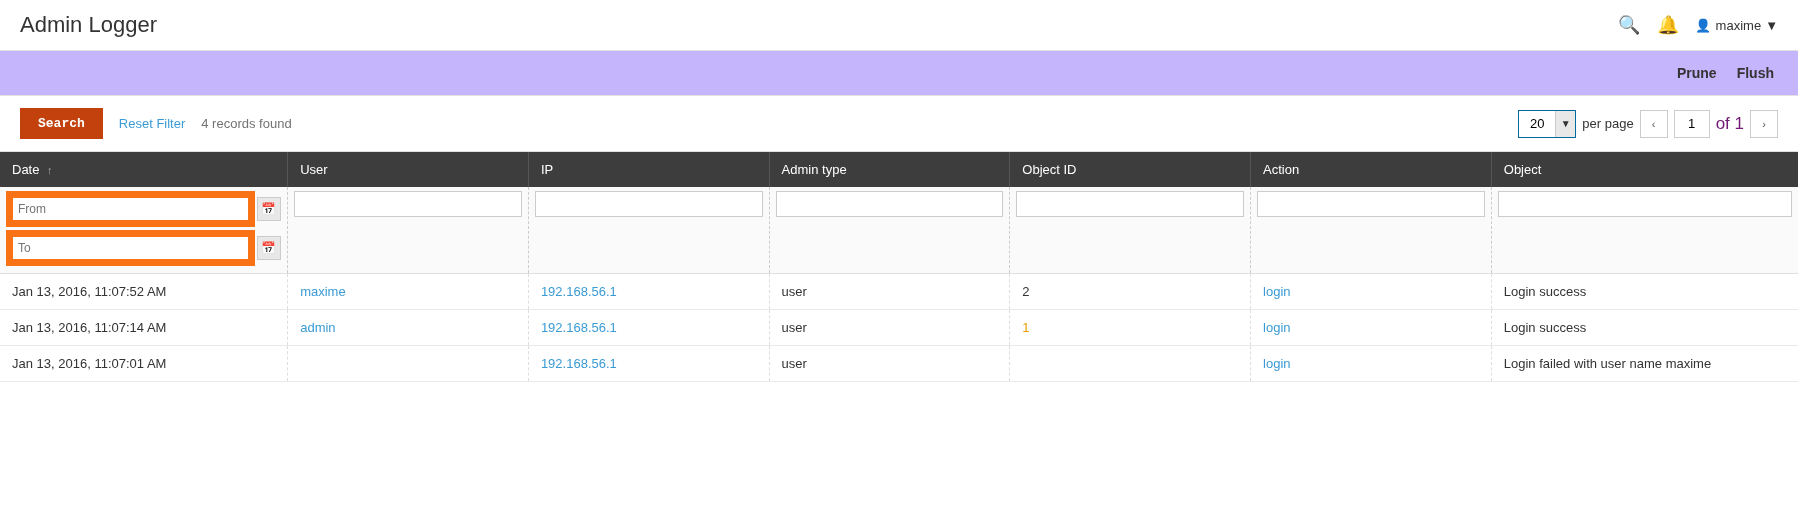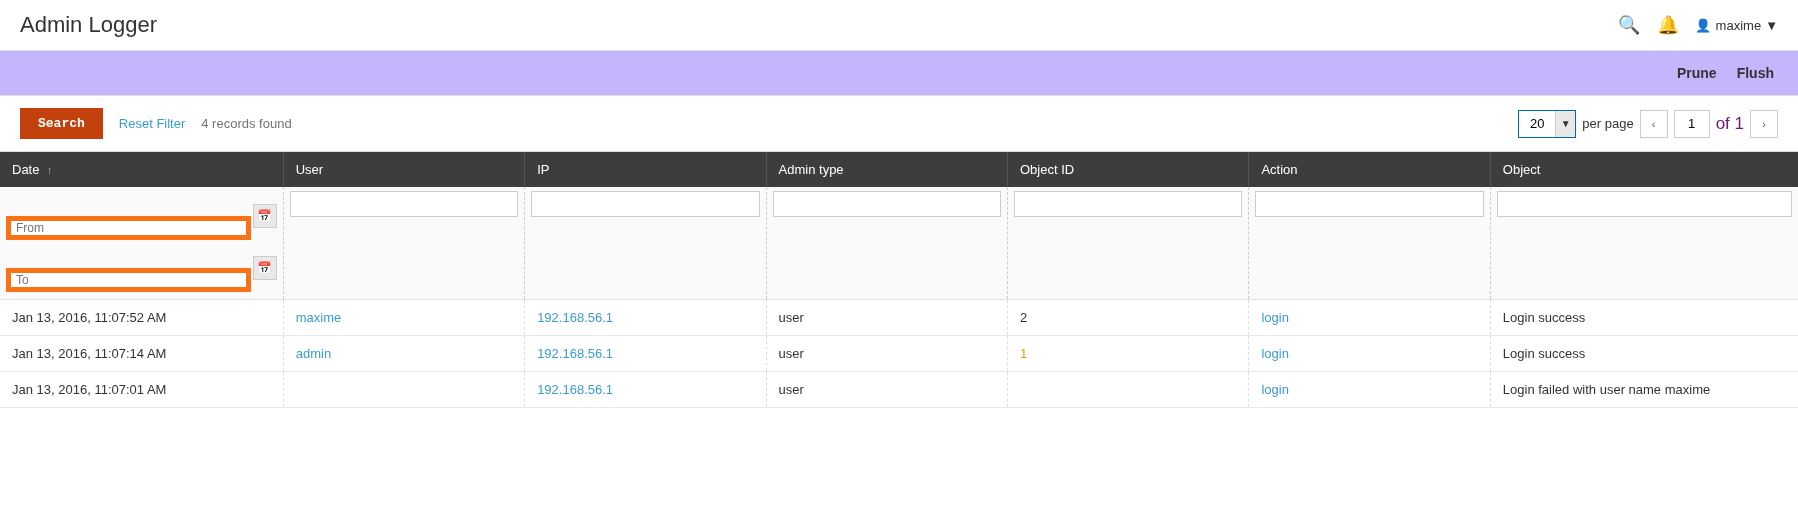--- a/index.html
+++ b/index.html
@@ -193,26 +193,25 @@
       height: 26px;
     }
     .date-filter-wrap {
       display: flex;
       align-items: center;
       gap: 2px;
       margin-bottom: 3px;
     }
     .date-input {
       flex: 1;
-      border: 5px solid #f97316;
+      border: 7px solid #f97316;
       padding: 3px 5px;
       font-size: 12px;
       outline: none;
-      height: 24px;
-      margin-top: 25px;
+      height: 36px;
     }
     .cal-icon {
       border: 1px solid #ccc;
       background: #e8e8e8;
       width: 24px;
       height: 24px;
       display: flex;
       align-items: center;
       justify-content: center;
       cursor: pointer;

